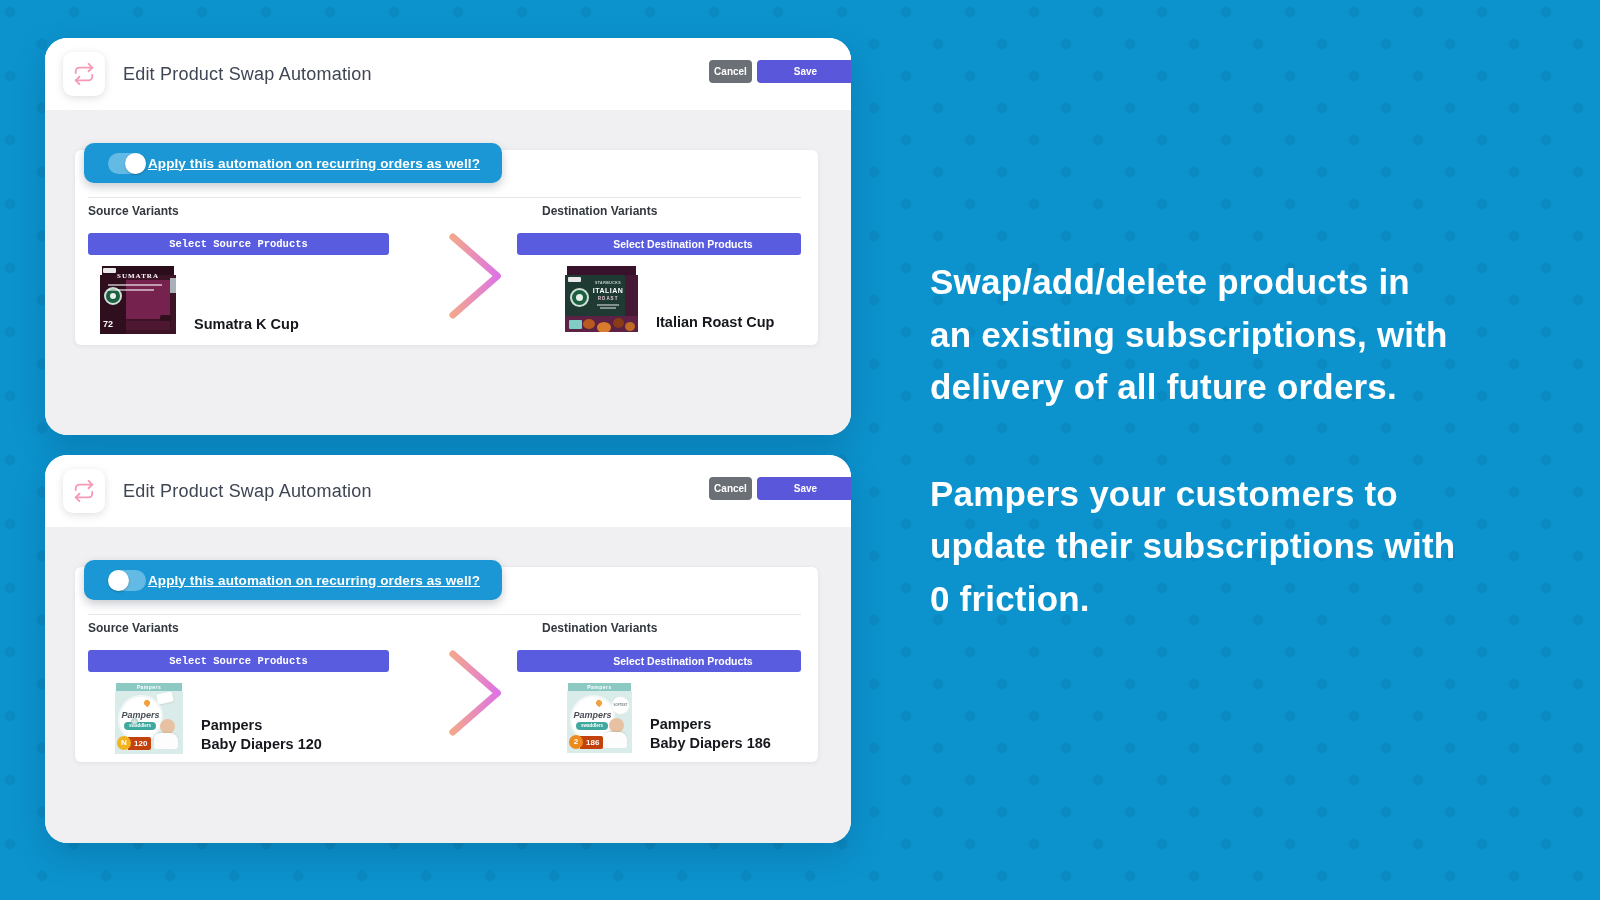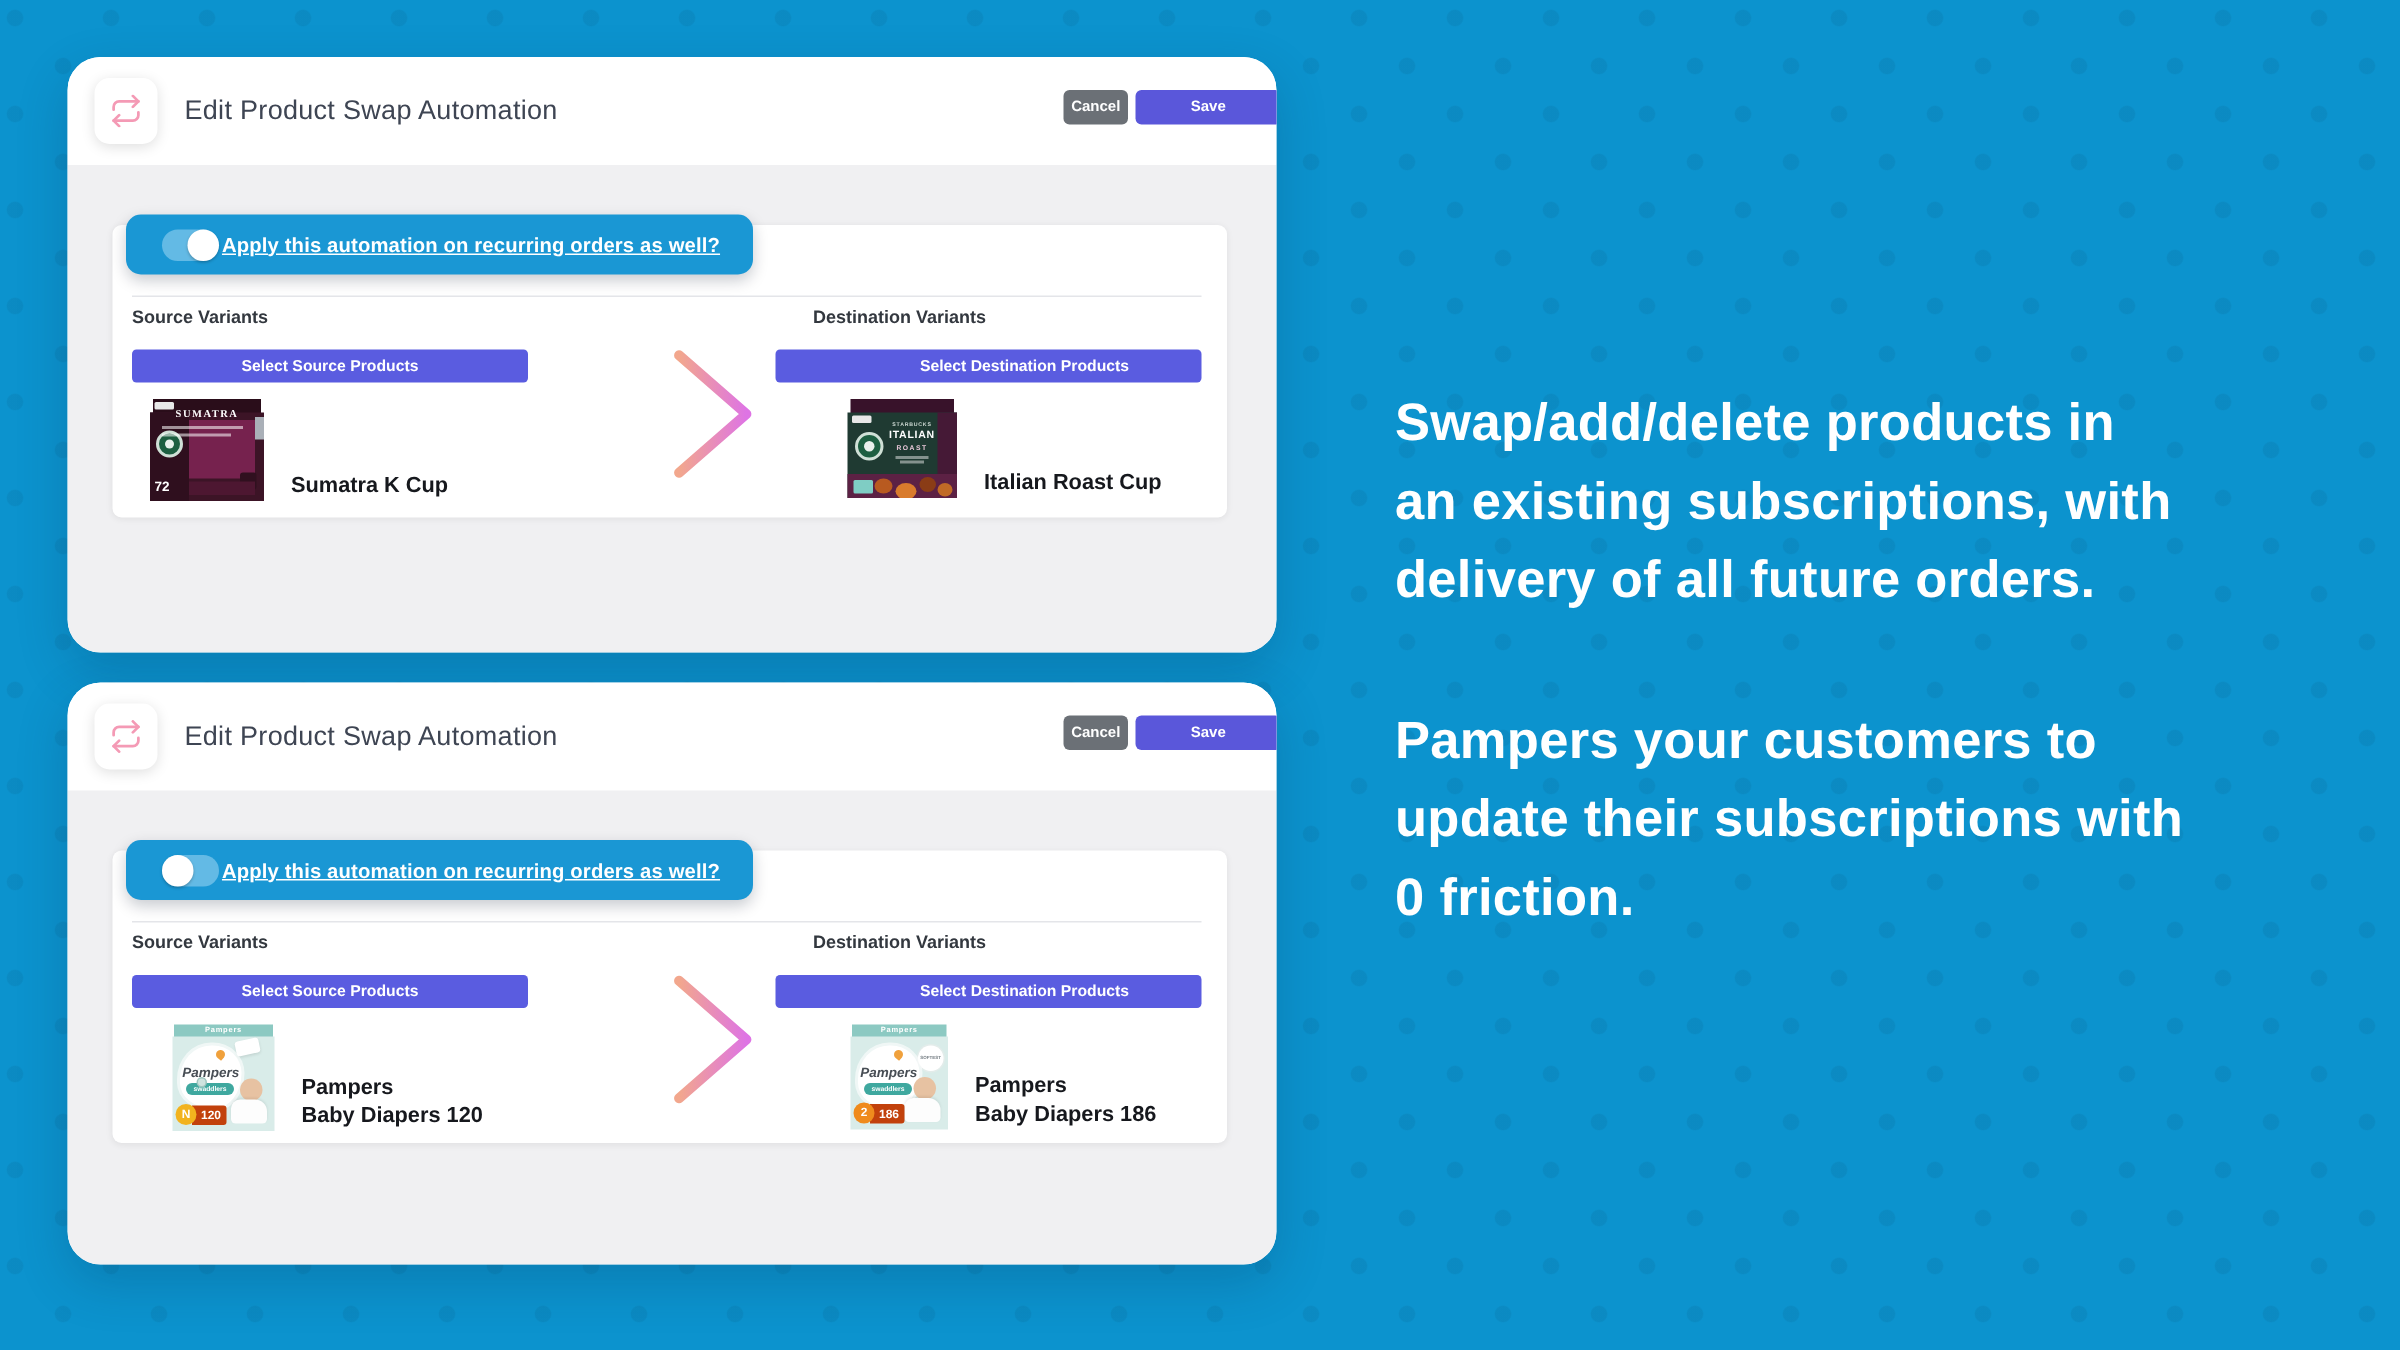--- a/index.html
+++ b/index.html
@@ -78,21 +78,21 @@
   .col-heading {
     position:absolute; top:94px; font-size:12px; font-weight:700; color:#33383f;
   }
   .h-src { left:43px; } .h-dst { left:472px;padding-left:25px; }
   .btn-select {
     position:absolute; top:123px; height:22px; background:#5a5ce0; border:none;
     border-radius:3px; color:#fff; font-size:10.5px; font-weight:700;
     font-family:inherit; display:flex; align-items:center; justify-content:center;
     cursor:pointer;
   }
-  .b-src { left:43px; width:264px; } .b-dst { left:472px; width:284px;padding-left:48px; }
+  .b-src { left:43px; width:301px;font-family:Liberation Mono, monospace; } .b-dst { left:472px; width:284px;padding-left:48px; }
 
   .product-row { position:absolute; top:156px; display:flex; align-items:flex-end; gap:18px; }
   .row-src { left:55px; } .row-dst { left:520px; }
   #card2 .row-src { left:70px; } #card2 .row-dst { left:522px; }
   .product-name { font-size:14.5px; font-weight:700; color:#16181d; line-height:19px; }
 
   .arrow-wrap { position:absolute; left:360px; top:120px; }
 
   
   .art { position:relative; flex:0 0 auto; }

